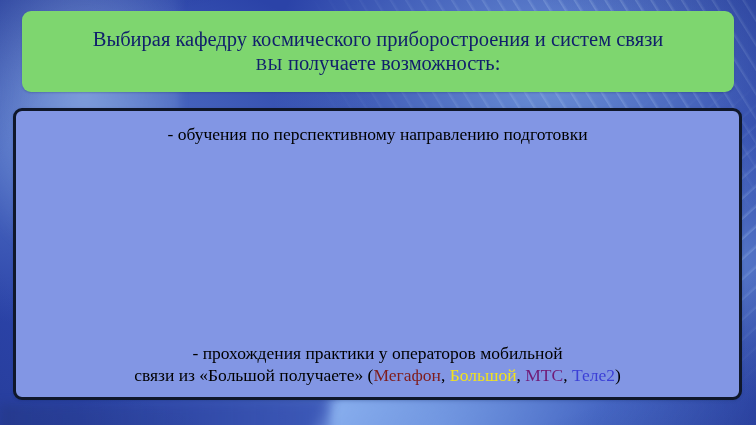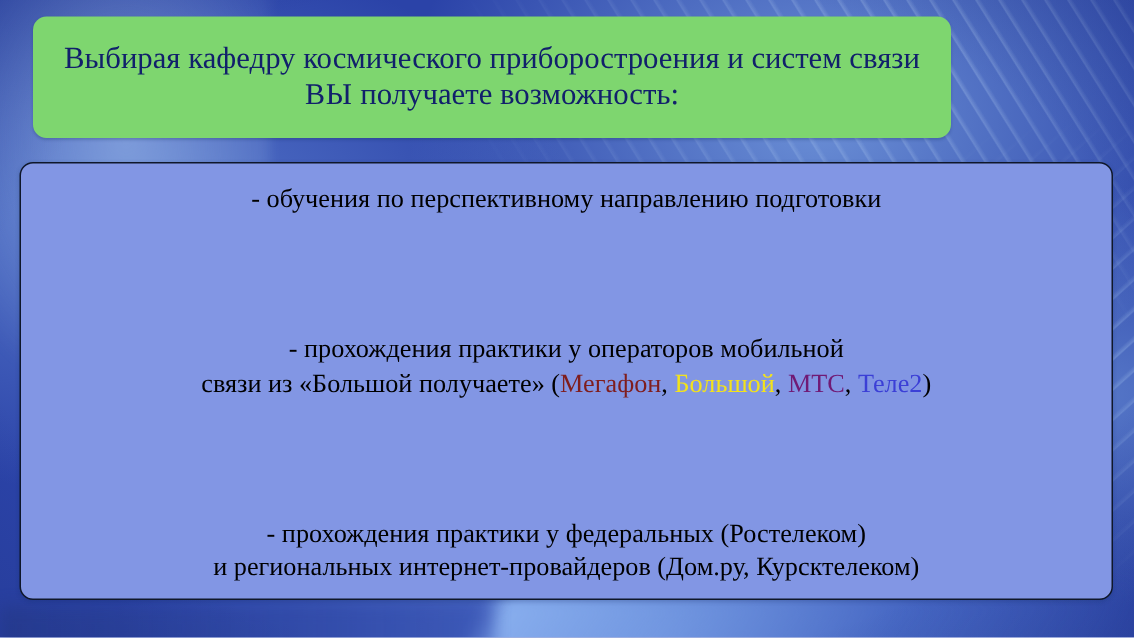--- a/index.html
+++ b/index.html
@@ -97,21 +97,21 @@
     position: absolute;
     inset: 0;
     background: radial-gradient(ellipse 700px 420px at 50% 50%, rgba(0,0,0,0) 55%, rgba(18,32,90,0.38) 100%);
   }
 
   
   #title-box {
     position: absolute;
     left: 22px;
     top: 11px;
-    width: 612px;
+    width: 712px;
     height: 81px;
     box-sizing: border-box;
     background: #7ed66f;
     border-radius: 9px;
     display: flex;
     flex-direction: column;
     align-items: center;
     justify-content: center;
     box-shadow: 0 1px 2px rgba(20,40,90,0.25);
   }
@@ -122,34 +122,34 @@
     text-align: center;
   }
   #title-line-1 {
     font-size: 20.5px;
     margin-bottom: 2px;
   }
   #title-line-2 {
     font-size: 20.5px;
   }
   #title-you {
-    font-size: 20px;
+    font-size: 17px;
     letter-spacing: 0.5px;
   }
 
   
   #content-box {
     position: absolute;
     left: 13px;
     top: 108px;
     width: 729px;
     height: 292px;
     box-sizing: border-box;
     background: #8296e4;
-    border: 1px solid #0f172a;
+    border: 3px solid #0f172a;
     border-radius: 9px;
     padding: 12px 14px 10px 14px;
     display: flex;
     flex-direction: column;
     justify-content: space-between;
     box-shadow: 0 1px 3px rgba(20,40,90,0.22);
   }
   .bullet {
     color: #000000;
     font-size: 17.5px;
@@ -185,20 +185,16 @@
     <div class="bullet">- обучения по перспективному направлению подготовки</div>
 
 
     <div class="bullet two-line">
       <div>- прохождения практики у операторов мобильной</div>
       <div>
         <span>связи из «Большой получаете» (</span><span id="operator-list"><span style="color: #7f1d1d;">Мегафон</span><span>, </span><span style="color: rgb(242, 226, 28);">Большой</span><span>, </span><span style="color: #701a75;">МТС</span><span>, </span><span style="color: rgb(59, 63, 214);">Теле2</span></span><span>)</span>
       </div>
     </div>
 
-    <div class="bullet two-line">
-      <div>- прохождения практики у федеральных (Ростелеком)</div>
-      <div>и региональных интернет-провайдеров (Дом.ру, Курсктелеком)</div>
-    </div>
 
 
   </div>
 </div>
 
 </body></html>

